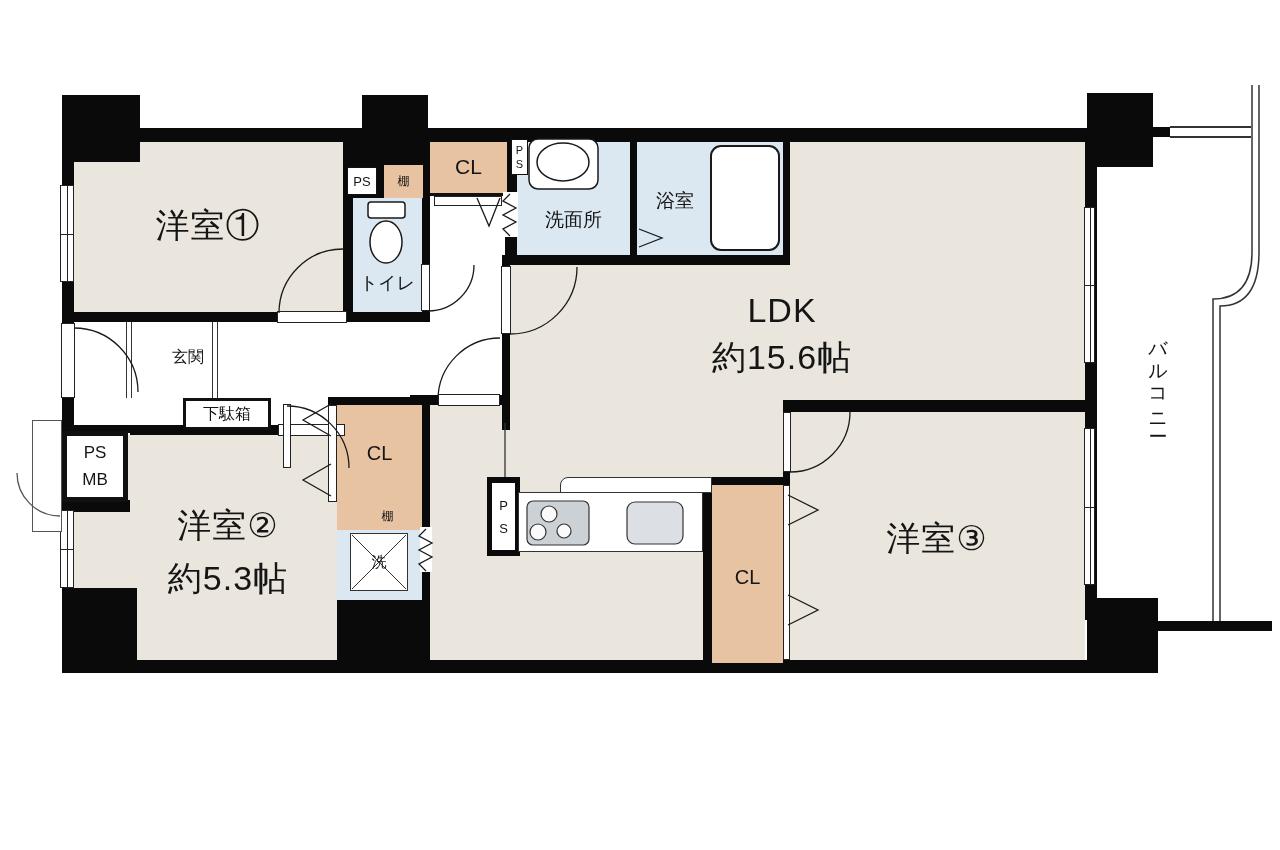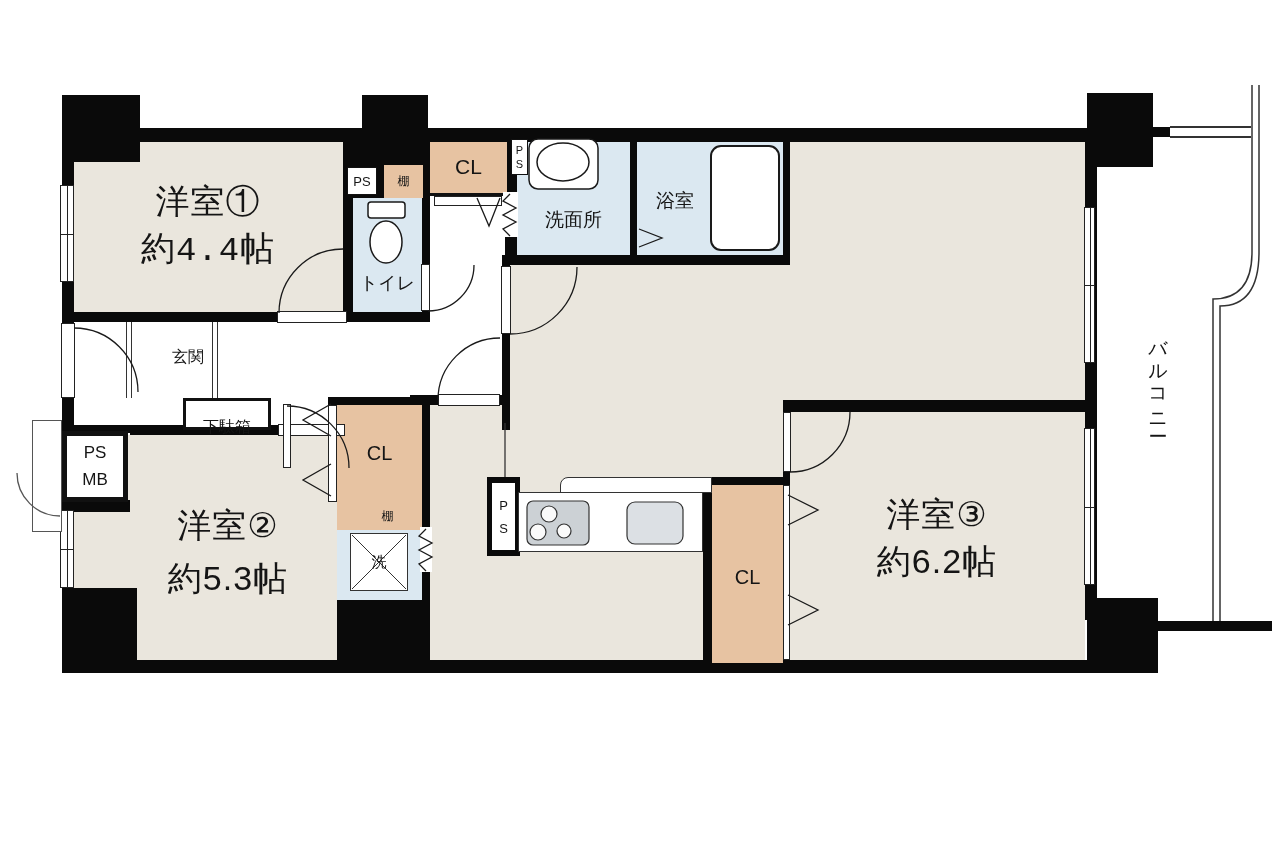--- a/index.html
+++ b/index.html
@@ -162,33 +162,35 @@
     </g>
     <rect x="627" y="502" width="56" height="42" rx="8" style="fill:var(--sink_gray,#dce0e4)" stroke="#333" stroke-width="1.2"></rect>
     <g fill="none" stroke="#333" stroke-width="1.5">
       <path d="M 1252,85 L 1252,252 Q 1252,299 1213,299 L 1213,621"></path>
       <path d="M 1259,85 L 1259,252 Q 1259,306 1220,306 L 1220,621"></path>
     </g>
   </svg>
 
   <div class="label room-label" style="left:68px;top:178px;width:280px;height:100px;font-family:Liberation Mono, monospace;">
     <span>洋室①</span>
-    <span>約4.4帖</span>
   </div>
   <div class="label room-label" style="left:88px;top:502px;width:280px;height:100px;justify-content:space-between;">
     <span>洋室②</span>
     <span>約5.3帖</span>
   </div>
   <div class="label room-label" style="left:797px;top:488px;width:280px;height:100px;">
     <span>洋室③</span>
-    <span>約6.2帖</span>
+  </div>
+  <div class="label room-label" style="left:642px;top:284px;width:280px;height:100px;">
+    <span>LDK</span>
+    <span>約15.6帖</span>
   </div>
   <div class="label vtext" style="left:1143px;top:290px;width:30px;height:175px;font-size:19px;">バルコニー</div>
   <div class="label" style="left:148px;top:344px;width:80px;height:26px;font-size:16px;">玄関</div>
-  <div class="label" style="left:183px;top:400px;width:88px;height:28px;font-size:16px;margin-top:13px;">下駄箱</div>
+  <div class="label" style="left:183px;top:400px;width:88px;height:28px;font-size:16px;">下駄箱</div>
   <div class="label" style="left:353px;top:270px;width:69px;height:26px;font-size:18px;">トイレ</div>
   <div class="label" style="left:517px;top:206px;width:113px;height:28px;font-size:19px;">洗面所</div>
   <div class="label" style="left:640px;top:188px;width:70px;height:26px;font-size:19px;">浴室</div>
   <div class="label" style="left:430px;top:152px;width:77px;height:30px;font-size:21px;">CL</div>
   <div class="label" style="left:337px;top:438px;width:85px;height:30px;font-size:20px;">CL</div>
   <div class="label" style="left:712px;top:562px;width:71px;height:30px;font-size:20px;">CL</div>
   <div class="label" style="left:384px;top:171px;width:39px;height:20px;font-size:12px;">棚</div>
   <div class="label" style="left:360px;top:506px;width:55px;height:20px;font-size:12px;">棚</div>
   <div class="label" style="left:347px;top:169px;width:30px;height:24px;font-size:13px;">PS</div>
   <div class="label stack" style="left:62px;top:433px;width:66px;height:67px;font-size:17px;line-height:1.55;">

